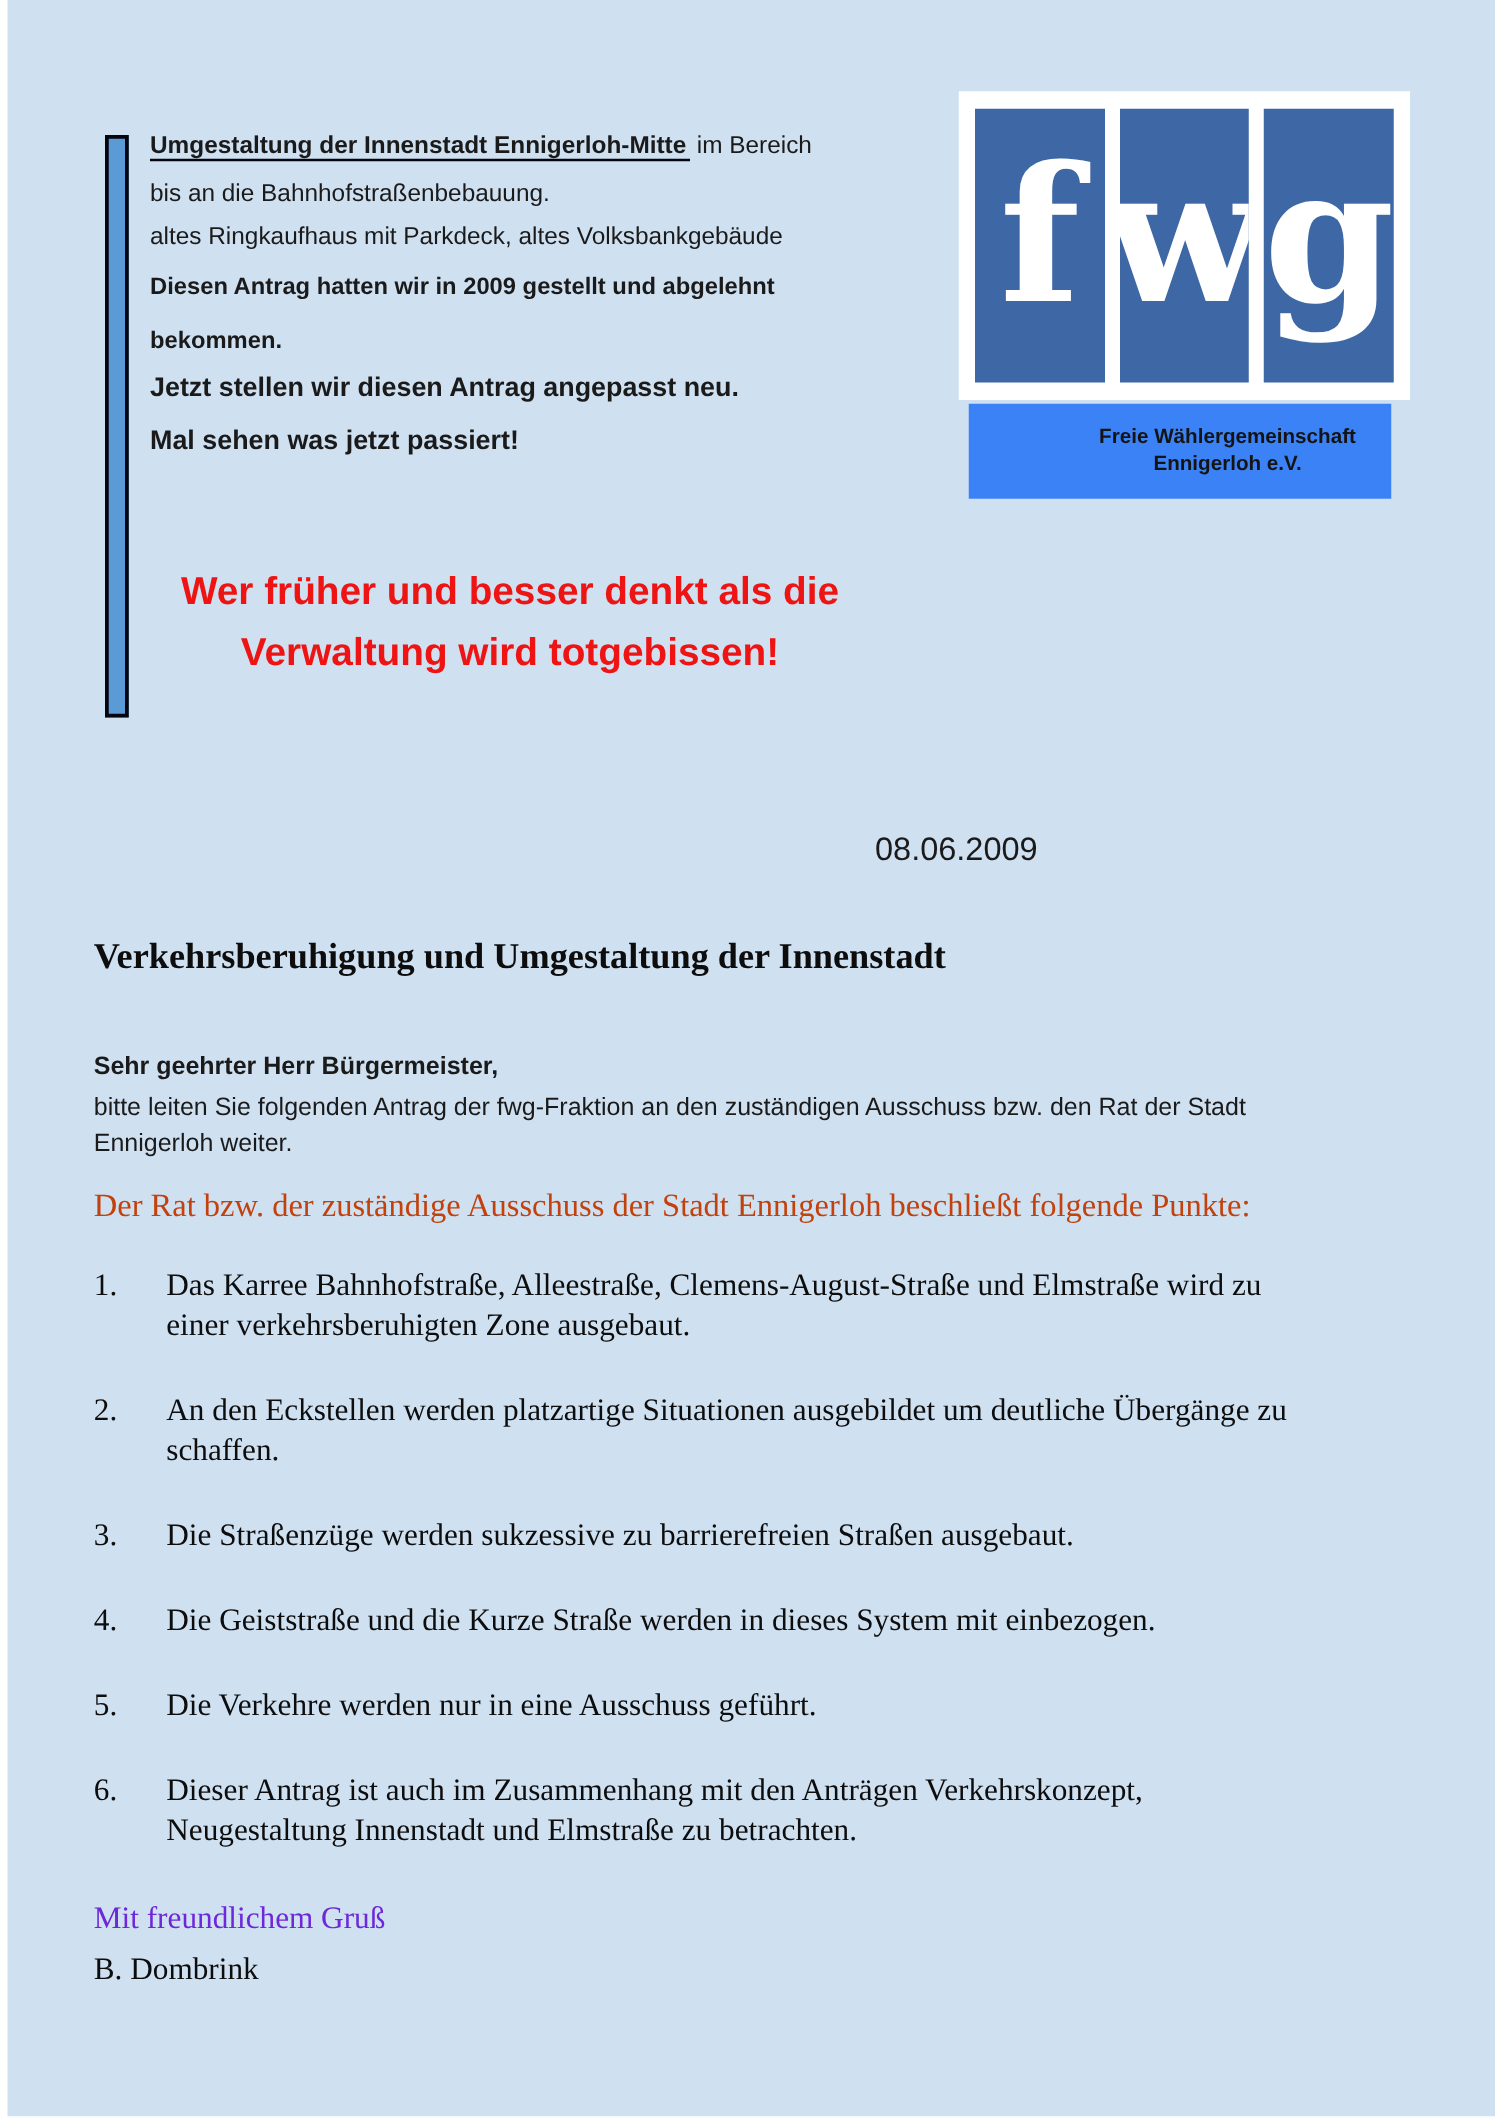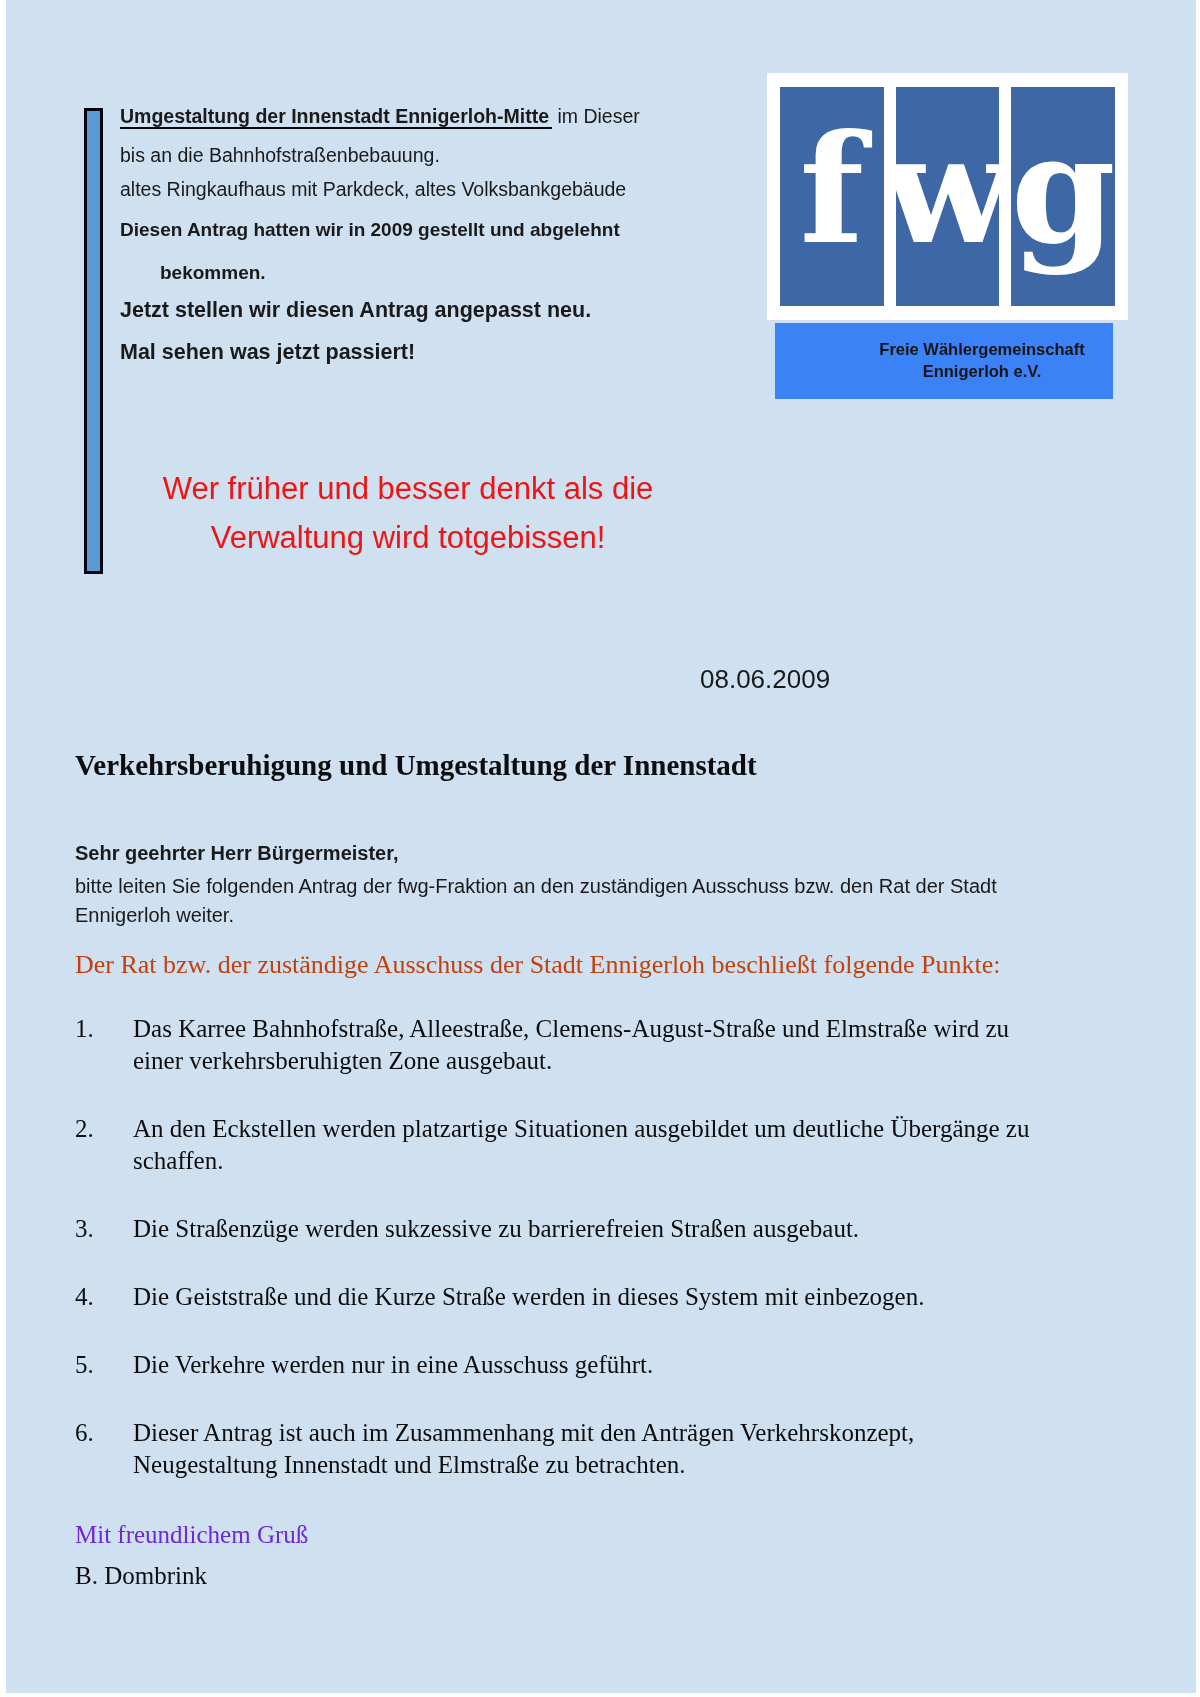--- a/index.html
+++ b/index.html
@@ -23,21 +23,21 @@
     width:13px;height:460px;
     background:#5b9bd5;border:3px solid #05050f;
   }
 
   
   .note{position:absolute;left:120px;top:103px;width:620px;}
   .note .ln{white-space:nowrap;}
   .n-sm{font-size:19.5px;line-height:26px;margin-bottom:13px;}
   .n-sm3{margin-bottom:8px;}
   .n-md{font-size:19px;line-height:30px;margin-bottom:13px;font-weight:700;}
-  .n-md2{margin-bottom:8px;margin-left:40px;}
+  .n-md2{margin-bottom:8px;}
   .n-bold{font-size:21.5px;line-height:28px;font-weight:700;margin-bottom:14px;}
   .u-bold{font-weight:700;border-bottom:2.5px solid #05050f;padding-right:3px;}
 
   
   .logo{
     position:absolute;left:767px;top:73px;
     width:361px;height:247px;background:#ffffff;
     display:flex;gap:12px;padding:14px 13px;box-sizing:border-box;
   }
   .logo .panel{
@@ -54,23 +54,23 @@
   .logo-caption{
     position:absolute;left:775px;top:323px;
     width:338px;height:76px;background:#3b82f6;
     box-sizing:border-box;padding:15px 10px 0 86px;
     text-align:center;font-size:16.5px;font-weight:700;
     line-height:22px;color:#141414;
   }
 
   
   .headline{
-    position:absolute;left:108px;top:464px;width:600px;
+    position:absolute;left:108px;top:448px;width:600px;
     text-align:center;color:#ee1414;
-    font-size:31px;font-weight:400;line-height:49px;
+    font-size:31px;font-weight:700;line-height:49px;
   }
 
   
   .serif{font-family:"Liberation Serif", serif;}
   .date{position:absolute;left:700px;top:664px;font-size:26px;}
   .title{
     position:absolute;left:75px;top:749px;margin:0;
     font-family:"Liberation Serif", serif;
     font-size:29px;font-weight:700;color:#0d0d0d;
   }
@@ -92,21 +92,21 @@
 <body>
 
 <div class="page">
   <div class="edge edge-left"></div>
   <div class="edge edge-right"></div>
   <div class="edge edge-bottom"></div>
 
   <div class="note-bar"></div>
 
   <div class="note">
-    <div class="ln n-sm"><span class="u-bold">Umgestaltung der Innenstadt Ennigerloh-Mitte</span><span> im Dieser</span></div>
+    <div class="ln n-sm"><span class="u-bold">Umgestaltung der Innenstadt Ennigerloh-Mitte</span><span> im Bereich</span></div>
     <div class="ln n-sm n-sm3">bis an die Bahnhofstraßenbebauung.</div>
     <div class="ln n-sm">altes Ringkaufhaus mit Parkdeck, altes Volksbankgebäude</div>
     <div class="ln n-md">Diesen Antrag hatten wir in 2009 gestellt und abgelehnt</div>
     <div class="ln n-md n-md2">bekommen.</div>
     <div class="ln n-bold">Jetzt stellen wir diesen Antrag angepasst neu.</div>
     <div class="ln n-bold">Mal sehen was jetzt passiert!</div>
   </div>
 
   <div class="logo">
     <div class="panel">

